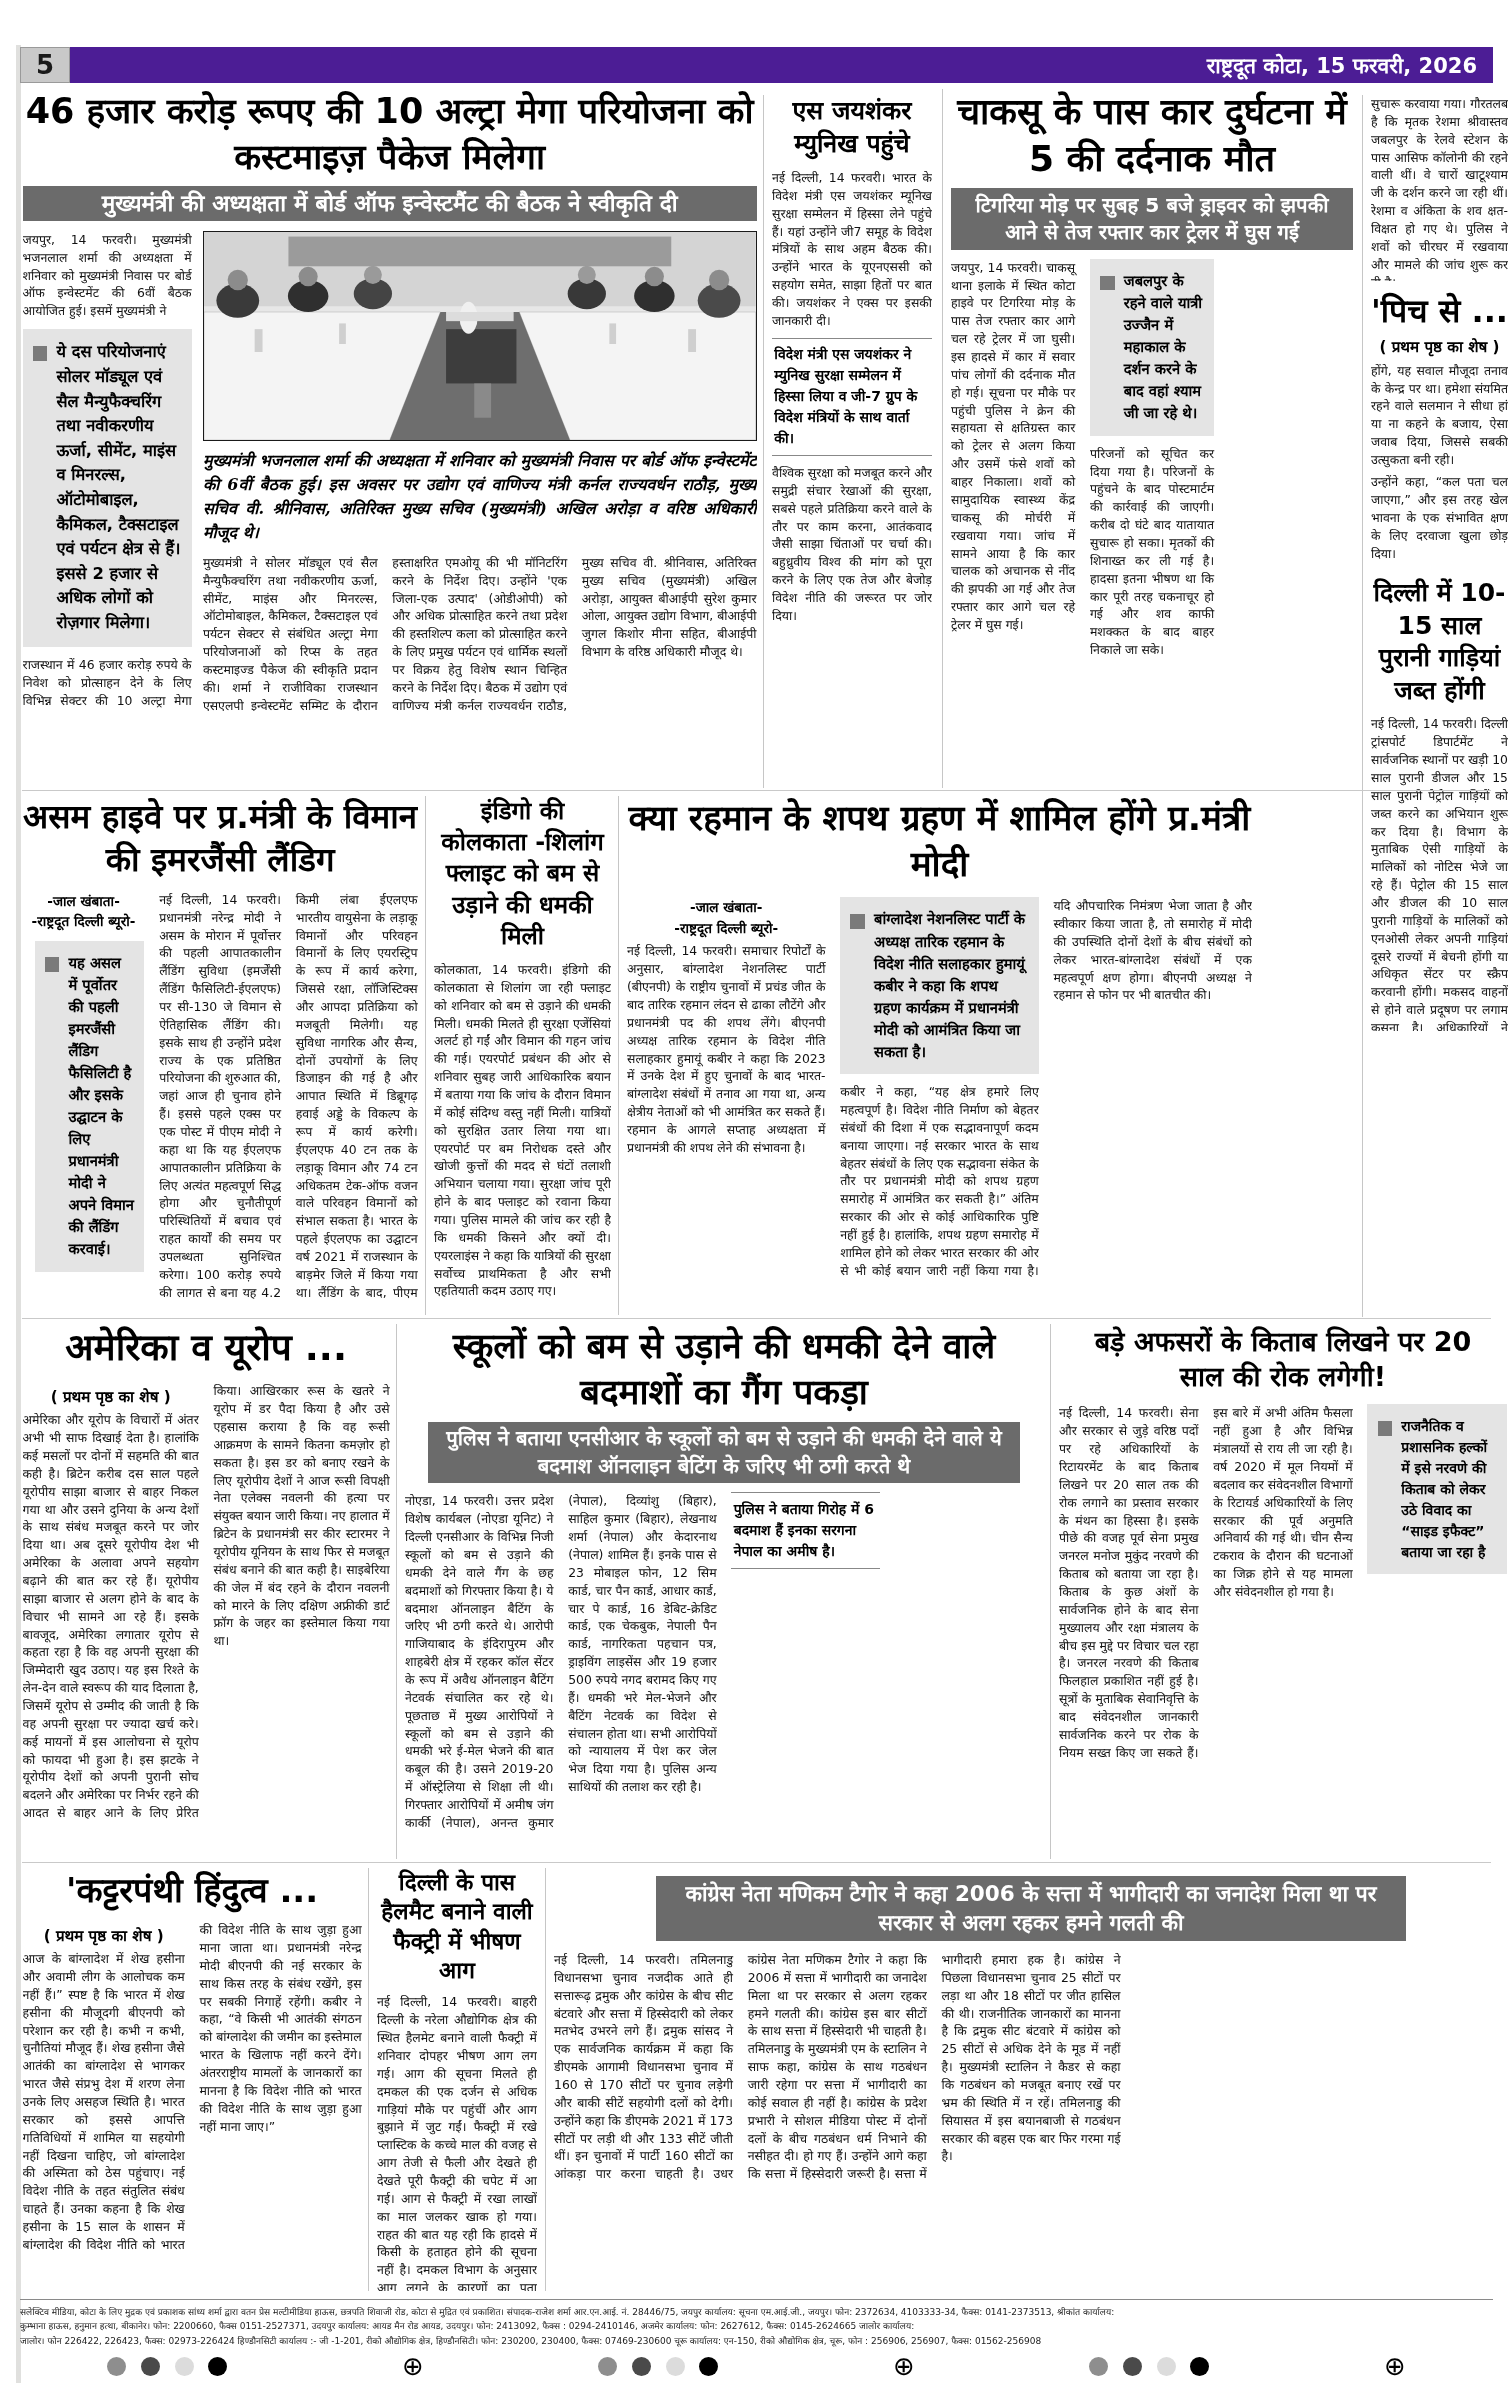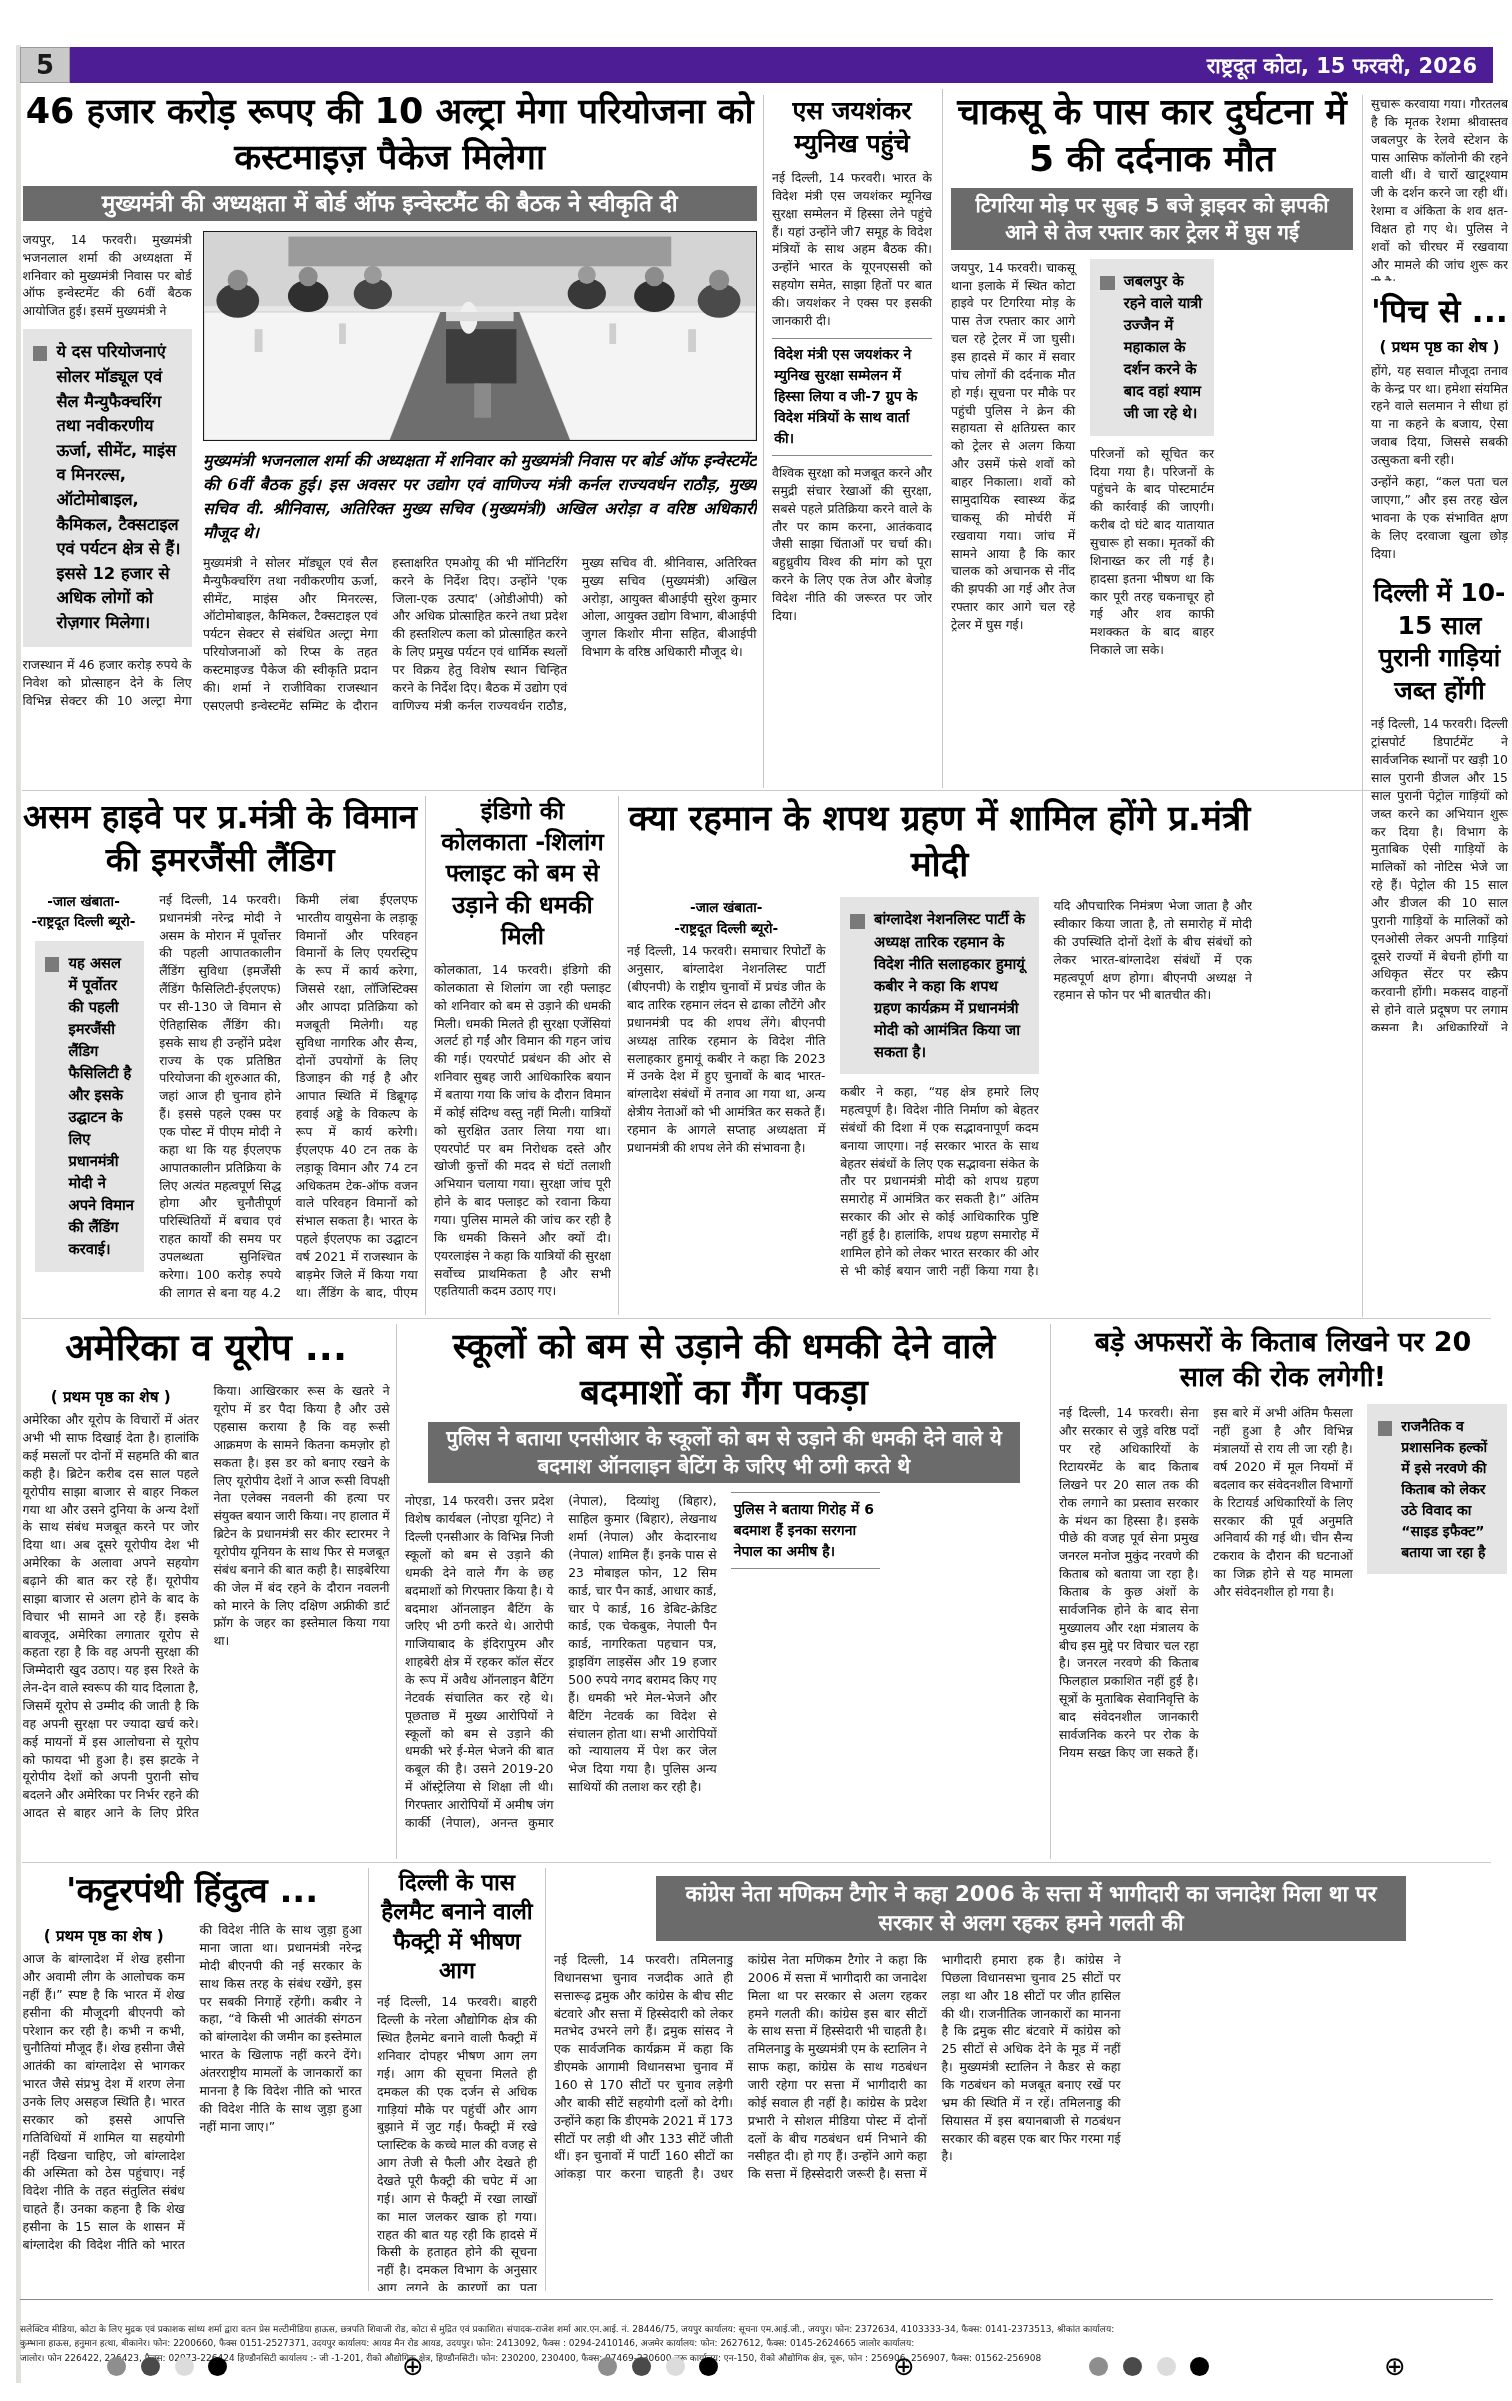--- a/index.html
+++ b/index.html
@@ -26,21 +26,21 @@
   .byline{text-align:center;font-weight:bold;font-size:13.6px;line-height:1.5;color:#000;}
   .cont{text-align:center;font-weight:bold;font-size:15.2px;color:#000;margin:3.4px 0 5.6px;}
   .inset{font-weight:bold;font-size:14px;line-height:1.5;text-align:left;margin:8px 0;break-inside:avoid;
          border-top:1.1px solid #888;border-bottom:1.1px solid #888;padding:5.6px 2.3px;}
   .caption{font-style:italic;font-weight:bold;font-size:16px;line-height:1.5;color:#000;
            font-family:"DejaVu Serif","Liberation Serif",serif;text-align:justify;}
   .rule-l{border-left:0.6px solid #c6c6c6;padding-left:8px;}
   .hrule{position:absolute;left:21.5px;width:1469px;height:0.6px;background:#c9c9c9;}
   .photo{border:1.1px solid #1a1a1a;background:#e8e8e8;}
   
-  .footer{position:absolute;left:20px;top:2299px;width:1473px;border-top:1.1px solid #8a8a8a;padding-top:22px;
+  .footer{position:absolute;left:20px;top:2299px;width:1473px;border-top:1.1px solid #8a8a8a;padding-top:5px;
           font-size:9px;line-height:1.6;color:#222;}
   .marks{position:absolute;left:20px;top:2353px;width:1473px;display:flex;align-items:center;
          justify-content:space-around;}
   .dotset{display:flex;gap:14.7px;}
   .dot{width:19px;height:19px;border-radius:50%;}
   .reg{font-size:26px;color:#000;line-height:1;}
 </style>
 </head>
 <body>
 
@@ -53,21 +53,21 @@
   </div>
 
   <div class="block" style="left:22.6px;top:89px;width:734px;height:699px;">
     <div class="hx" style="font-size:35px;">46 हजार करोड़ रूपए की 10 अल्ट्रा मेगा परियोजना को कस्टमाइज़ पैकेज मिलेगा</div>
     <div class="subbar" style="height:35px;font-size:22.6px;margin-top:5.6px;">मुख्यमंत्री की अध्यक्षता में बोर्ड ऑफ इन्वेस्टमैंट की बैठक ने स्वीकृति दी</div>
     <div style="display:flex;gap:11.3px;margin-top:10.2px;height:480px;">
       <div style="width:169px;flex:none;overflow:hidden;">
         <div class="body">जयपुर, 14 फरवरी। मुख्यमंत्री भजनलाल शर्मा की अध्यक्षता में शनिवार को मुख्यमंत्री निवास पर बोर्ड ऑफ इन्वेस्टमेंट की 6वीं बैठक आयोजित हुई। इसमें मुख्यमंत्री ने</div>
         <div class="hl">
           <span class="sq"></span>
-          <span>ये दस परियोजनाएं सोलर मॉड्यूल एवं सैल मैन्युफैक्चरिंग तथा नवीकरणीय ऊर्जा, सीमेंट, माइंस व मिनरल्स, ऑटोमोबाइल, कैमिकल, टैक्सटाइल एवं पर्यटन क्षेत्र से हैं। इससे 12 हजार से अधिक लोगों को रोज़गार मिलेगा।</span>
+          <span>ये दस परियोजनाएं सोलर मॉड्यूल एवं सैल मैन्युफैक्चरिंग तथा नवीकरणीय ऊर्जा, सीमेंट, माइंस व मिनरल्स, ऑटोमोबाइल, कैमिकल, टैक्सटाइल एवं पर्यटन क्षेत्र से हैं। इससे 2 हजार से अधिक लोगों को रोज़गार मिलेगा।</span>
         </div>
         <div class="body">राजस्थान में 46 हजार करोड़ रुपये के निवेश को प्रोत्साहन देने के लिए विभिन्न सेक्टर की 10 अल्ट्रा मेगा परियोजनाओं को कस्टमाइज्ड पैकेज देने की मंजूरी दी। बैठक में स्वीकृत प्रस्तावों से प्रदेश में 12 हजार से अधिक लोगों को रोजगार मिलेगा।</div>
       </div>
       <div style="flex:1;overflow:hidden;">
         <div class="photo" style="height:208px;">
           <svg width="100%" height="100%" viewBox="0 0 980 364" preserveAspectRatio="none">
             <rect x="0" y="0" width="980" height="364" fill="#e7e7e7"></rect>
             <rect x="0" y="0" width="980" height="130" fill="#d4d4d4"></rect>
             <rect x="150" y="8" width="680" height="52" fill="#9b9b9b"></rect>
             <polygon points="0,140 420,140 330,364 0,364" fill="#f4f4f4" stroke="#b5b5b5"></polygon>

